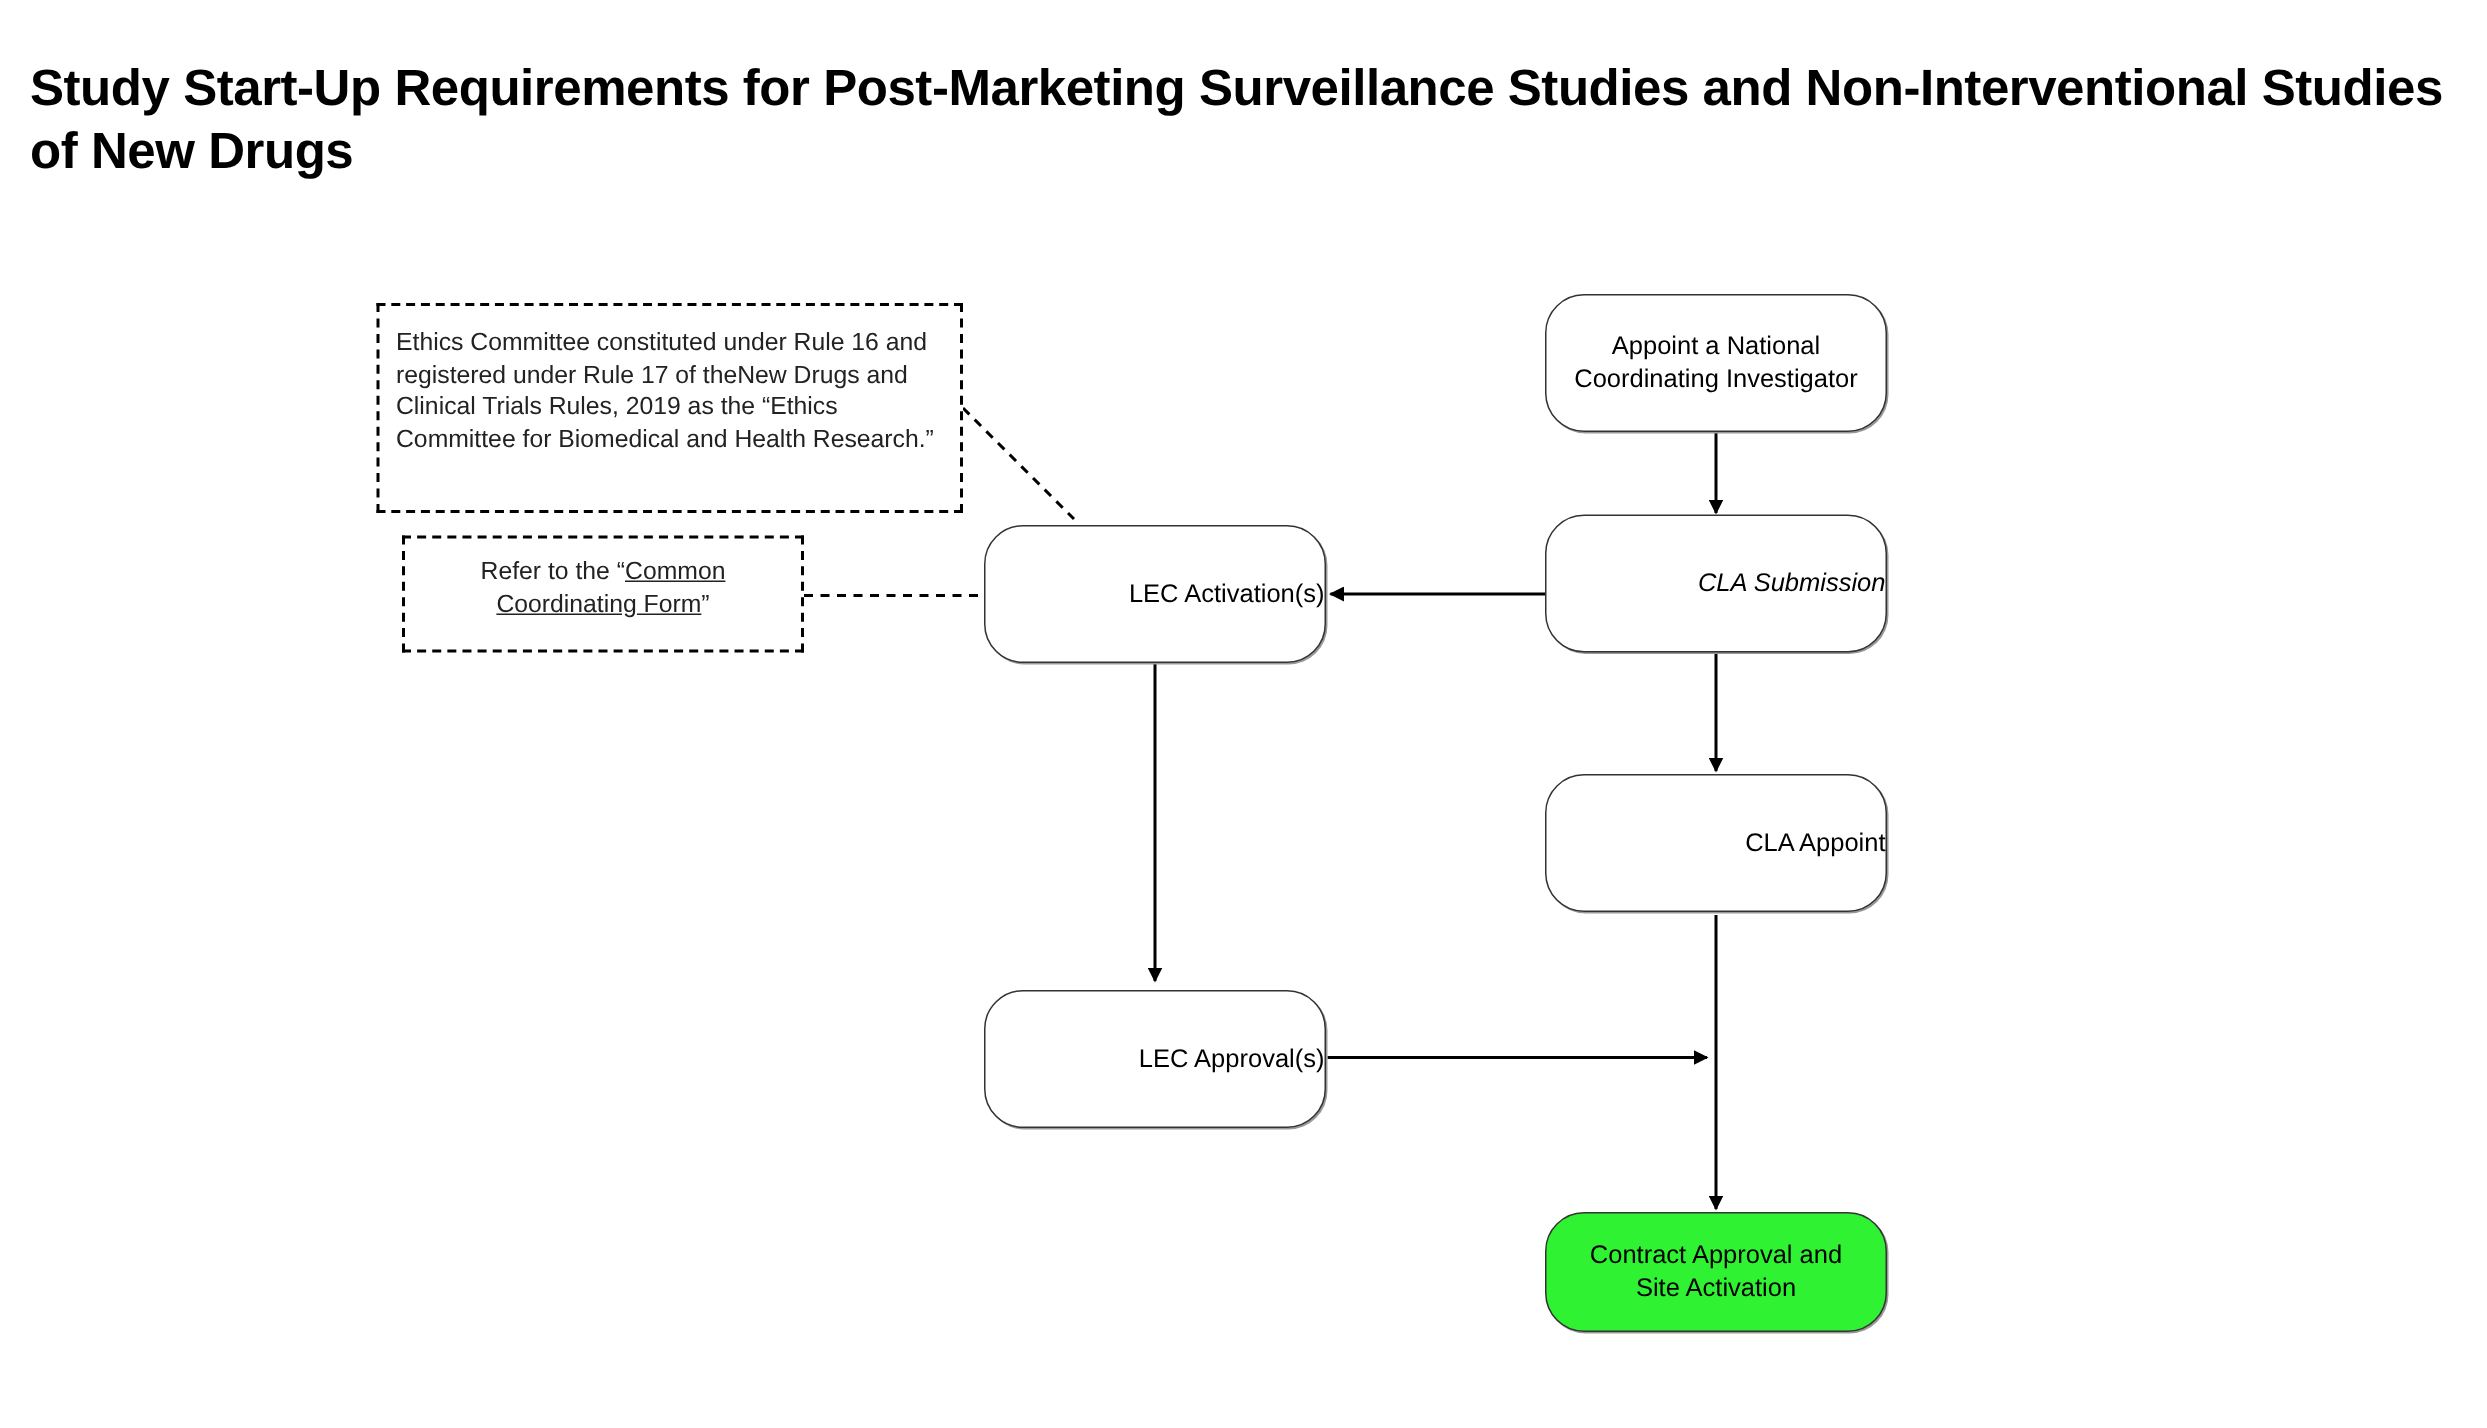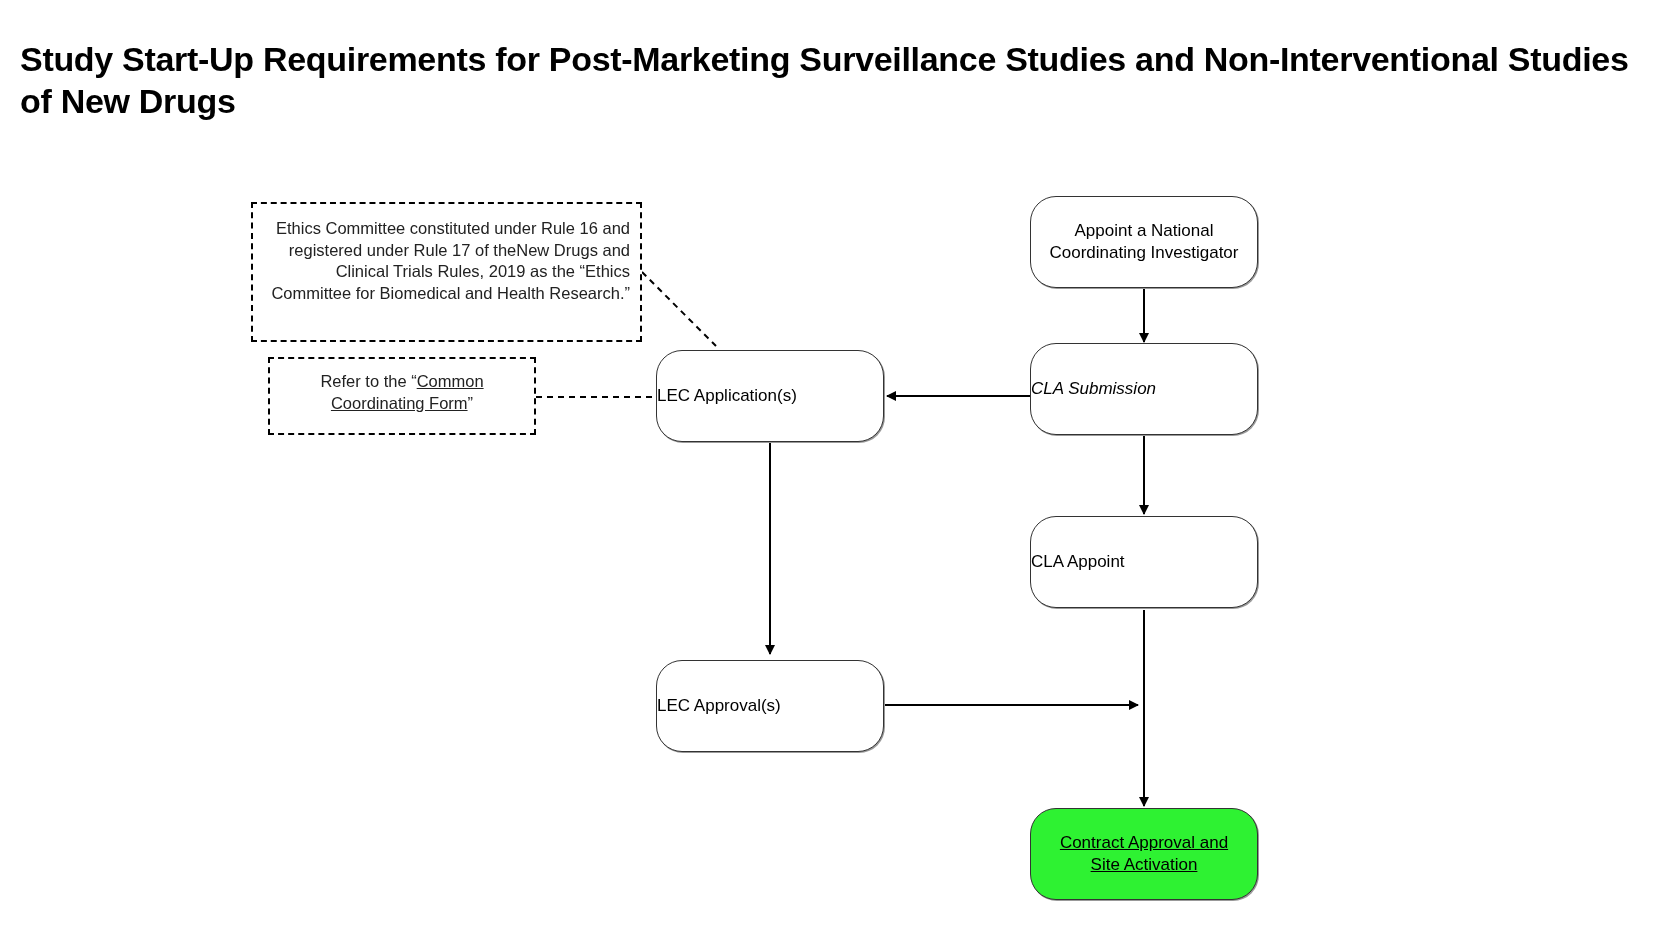--- a/index.html
+++ b/index.html
@@ -1,21 +1,21 @@
 <!DOCTYPE html>
 <html><head>
 <meta charset="utf-8">
 <style>
   html, body { margin: 0; padding: 0; background: #ffffff; }
   body { width: 1658px; height: 952px; position: relative; overflow: hidden; font-family: "Liberation Sans", sans-serif; color: #000; }
   .title { position: absolute; left: 20px; top: 10px; width: 1630px; font-size: 34px; font-weight: bold; line-height: 42px; letter-spacing: -0.3px; margin-top: 28px; }
   svg.diagram { position: absolute; left: 0; top: 0; }
-  .node { position: absolute; box-sizing: border-box; border: 1.3px solid #333; border-radius: 26px; background: #fff; display: flex; align-items: center; justify-content: flex-start; text-align: center; font-size: 17px; line-height: 22px; box-shadow: 1px 1px 0 #999; }
+  .node { position: absolute; box-sizing: border-box; border: 1.3px solid #333; border-radius: 26px; background: #fff; display: flex; align-items: center; justify-content: flex-end; text-align: center; font-size: 17px; line-height: 22px; box-shadow: 1px 1px 0 #999; }
   .node.green { background: #2ef232; }
-  .note { position: absolute; box-sizing: border-box; border: 2px dashed #000; background: #fff; font-size: 16.5px; line-height: 21.5px; color: #222; text-align: right; }
+  .note { position: absolute; box-sizing: border-box; border: 2px dashed #000; background: #fff; font-size: 16.5px; line-height: 21.5px; color: #222; }
   .note u { text-decoration: underline; }
 </style>
 </head>
 <body>
 
 <div class="title">Study Start-Up Requirements for Post-Marketing Surveillance Studies and Non-Interventional Studies of New Drugs</div>
 
 <svg class="diagram" width="1658" height="952">
   <defs>
     <marker id="arr" markerWidth="10" markerHeight="10" refX="9" refY="5" orient="auto" markerUnits="userSpaceOnUse">
@@ -53,22 +53,22 @@
 
 <div class="node" style="left:1030px; top:343px; width:228px; height:92px;font-style:italic;">
   <span>CLA Submission</span>
 </div>
 
 <div class="node" style="left:1030px; top:516px; width:228px; height:92px;">
   <span>CLA Appoint</span>
 </div>
 
 <div class="node" style="left:656px; top:350px; width:228px; height:92px;">
-  <span>LEC Application(s)</span>
+  <span>LEC Activation(s)</span>
 </div>
 
 <div class="node" style="left:656px; top:660px; width:228px; height:92px;">
   <span>LEC Approval(s)</span>
 </div>
 
-<div class="node green" style="left: 1030px; top: 808px; width: 228px; height: 92px; padding: 0px 18px; background: rgb(46, 242, 50); text-decoration: underline;">
+<div class="node green" style="left: 1030px; top: 808px; width: 228px; height: 80px; padding: 0px 18px; background: rgb(46, 242, 50);">
   <span>Contract Approval and Site Activation</span>
 </div>
 
 </body></html>

